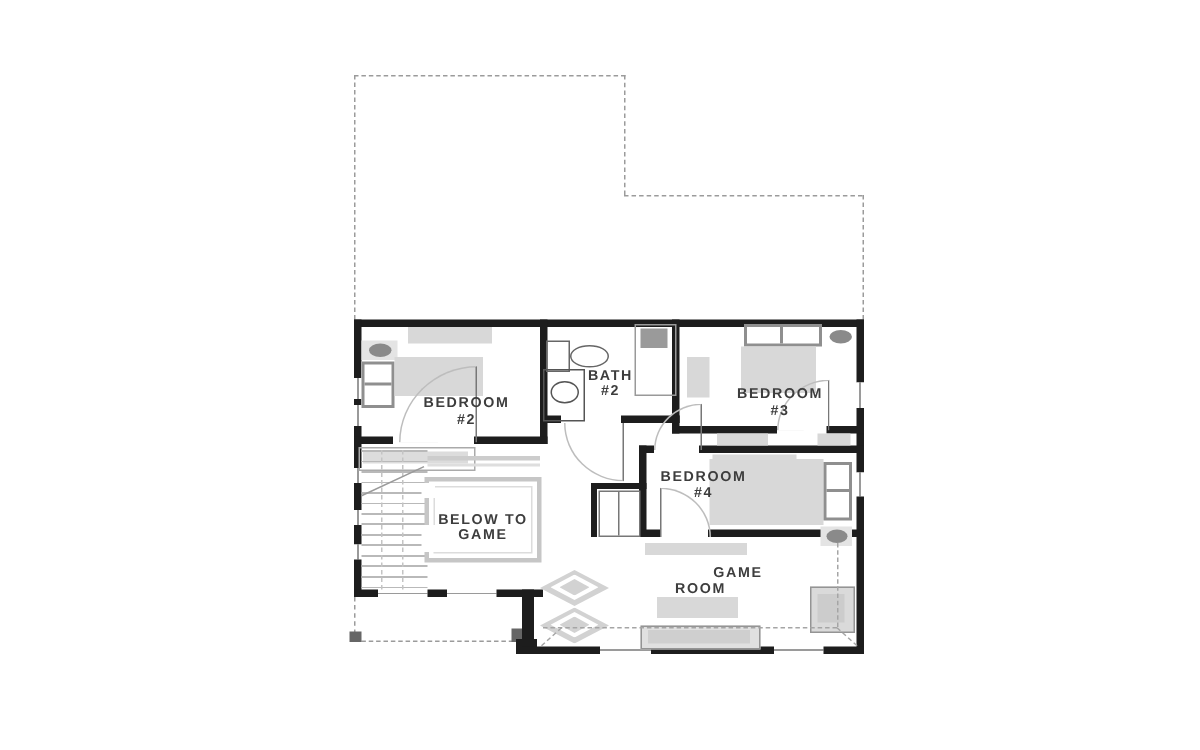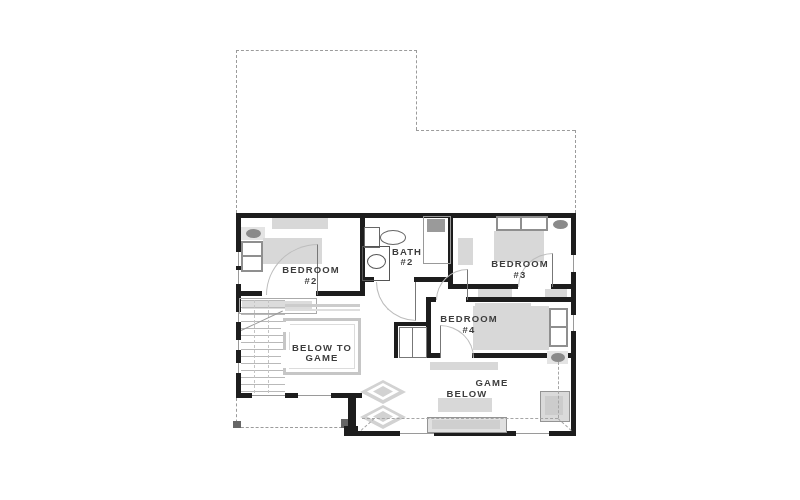--- a/index.html
+++ b/index.html
@@ -171,15 +171,15 @@
   <div class="lbl" style="left:311px;top:280px;">#2</div>
   <div class="lbl" style="left:407px;top:251px;">BATH</div>
   <div class="lbl" style="left:407px;top:261px;">#2</div>
   <div class="lbl" style="left:520px;top:263px;">BEDROOM</div>
   <div class="lbl" style="left:520px;top:274px;">#3</div>
   <div class="lbl" style="left:469px;top:318px;">BEDROOM</div>
   <div class="lbl" style="left:469px;top:329px;">#4</div>
   <div class="lbl" style="left:322px;top:347px;">BELOW TO</div>
   <div class="lbl" style="left:322px;top:357px;">GAME</div>
   <div class="lbl" style="left:492px;top:382px;">GAME</div>
-  <div class="lbl" style="left:467px;top:393px;">BELOW</div>
+  <div class="lbl" style="left:467px;top:393px;">ROOM</div>
 
 </div>
 
 </body></html>

